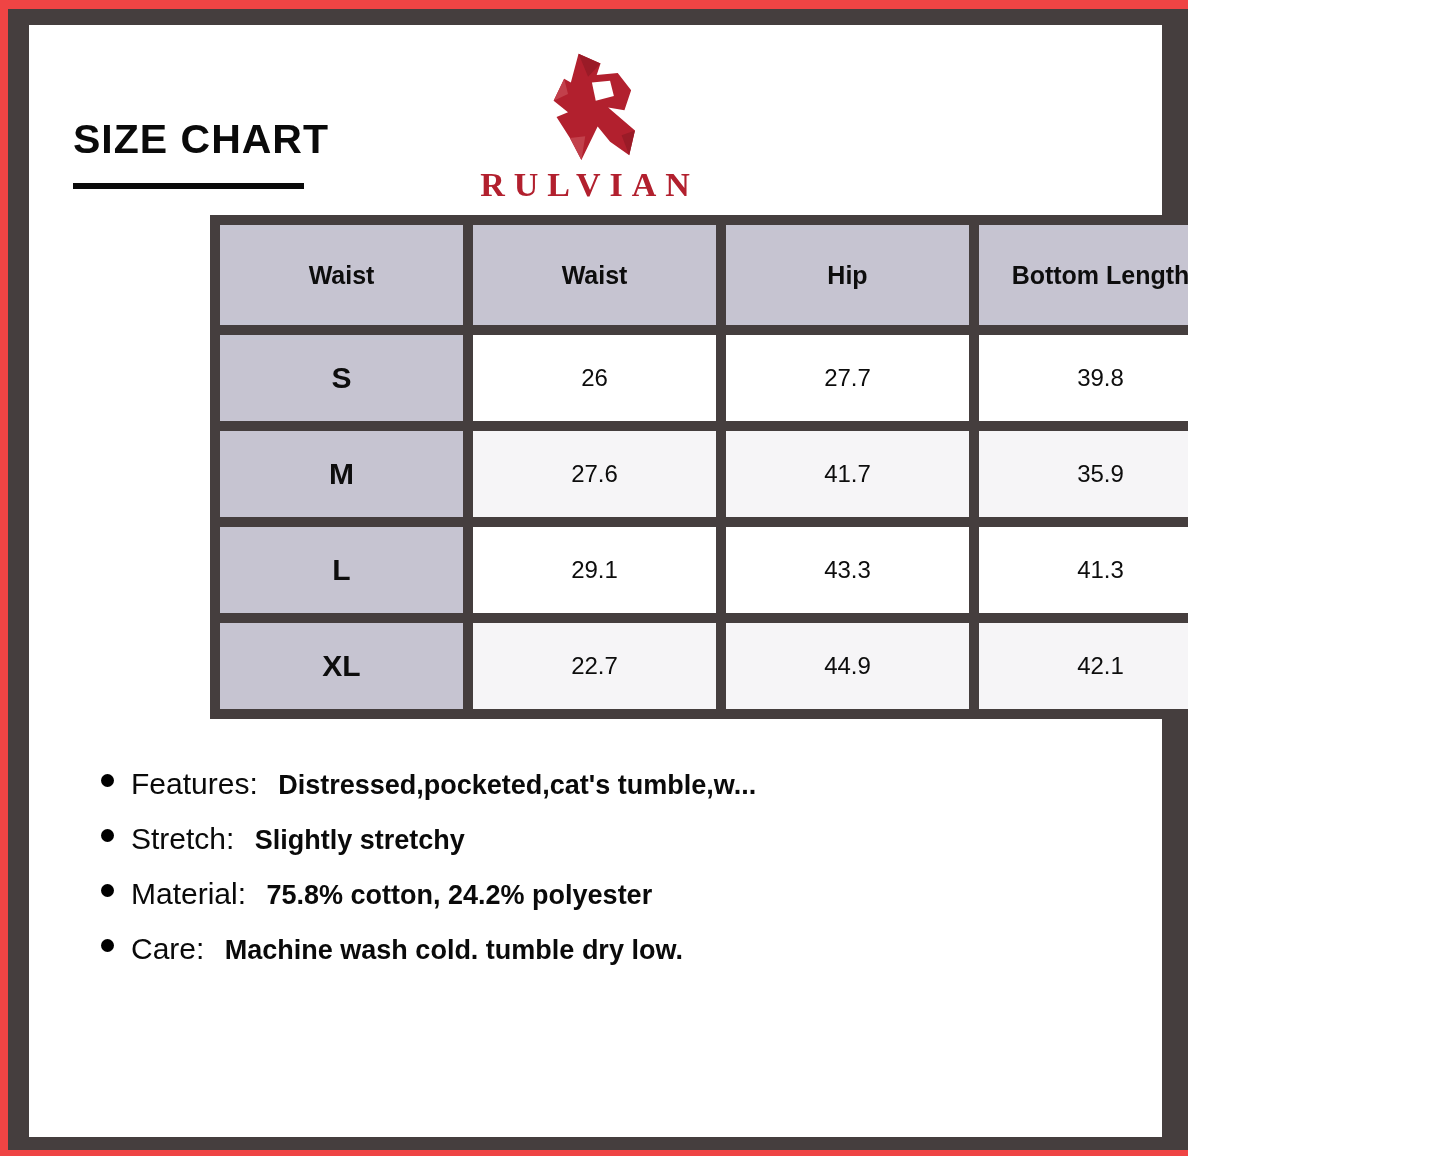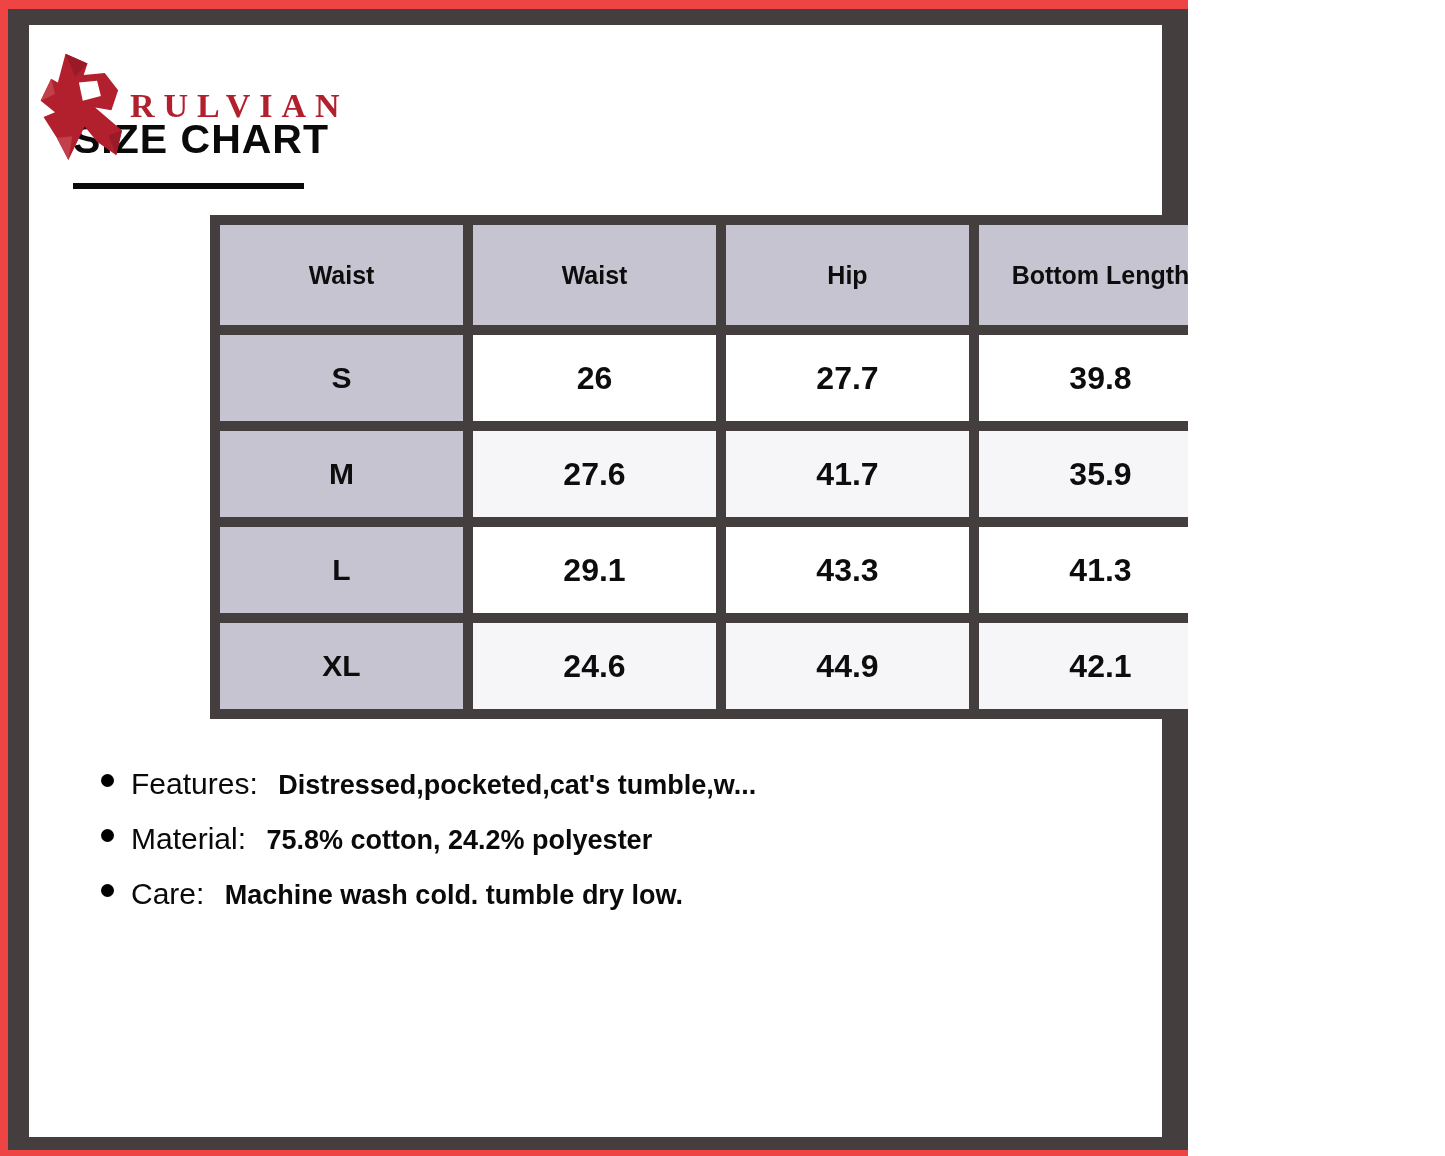--- a/index.html
+++ b/index.html
@@ -18,21 +18,21 @@
   
   .title-block{position:absolute;left:44px;top:92px;}
   .title-block h1{
     margin:0;font-size:41px;font-weight:700;letter-spacing:1px;color:#0a0a0a;line-height:1.1;
   }
   .title-underline{width:231px;height:6px;background:#0a0a0a;margin-top:21px;}
 
   
   .logo{
     position:absolute;left:0;right:12px;top:26px;
-    display:flex;align-items:center;gap:5px;
+    display:flex;flex-direction:column;align-items:center;gap:5px;
   }
   .brand-name{
     font-family:"Liberation Serif","DejaVu Serif",serif;
     font-size:34px;font-weight:700;letter-spacing:9px;color:#b2202e;
   }
 
   
   .size-table{
     position:absolute;left:181px;top:190px;width:1022px;
     border-collapse:separate;border-spacing:10px;background:#453e3e;table-layout:fixed;
@@ -40,21 +40,21 @@
   .size-table th,.size-table td{
     width:243px;text-align:center;vertical-align:middle;padding:0;
   }
   .size-table thead th{
     height:100px;background:#c6c4d1;font-size:25px;font-weight:700;color:#0d0d0d;
   }
   .size-table tbody th{
     height:86px;background:#c6c4d1;font-size:30px;font-weight:700;color:#0d0d0d;
   }
   .size-table tbody td{
-    background:#ffffff;font-size:32px;font-weight:700;color:#0d0d0d;
+    background:#ffffff;font-size:24px;font-weight:400;color:#0d0d0d;
   }
   .size-table tbody tr:nth-child(even) td{background:#f6f5f7;}
 
   
   .details{
     position:absolute;left:66px;top:740px;margin:0;padding:0;list-style:none;
   }
   .details li{position:relative;padding-left:36px;margin-bottom:12px;white-space:nowrap;line-height:38px;}
   .details .dot{
     position:absolute;left:6px;top:9px;width:13px;height:13px;border-radius:50%;background:#000;
@@ -109,32 +109,37 @@
             <td>35.9</td>
           </tr>
           <tr>
             <th>L</th>
             <td>29.1</td>
             <td>43.3</td>
             <td>41.3</td>
           </tr>
           <tr>
             <th>XL</th>
-            <td>24.6</td>
+            <td>22.7</td>
             <td>44.9</td>
             <td>42.1</td>
           </tr>
         </tbody>
       </table>
 
       <ul class="details">
         <li>
           <span class="dot"></span>
           <span class="label">Features:</span>
           <span class="value">Distressed,pocketed,cat's tumble,w...</span>
+        </li>
+        <li>
+          <span class="dot"></span>
+          <span class="label">Stretch:</span>
+          <span class="value">Slightly stretchy</span>
         </li>
         <li>
           <span class="dot"></span>
           <span class="label">Material:</span>
           <span class="value">75.8% cotton, 24.2% polyester</span>
         </li>
         <li>
           <span class="dot"></span>
           <span class="label">Care:</span>
           <span class="value">Machine wash cold. tumble dry low.</span>

